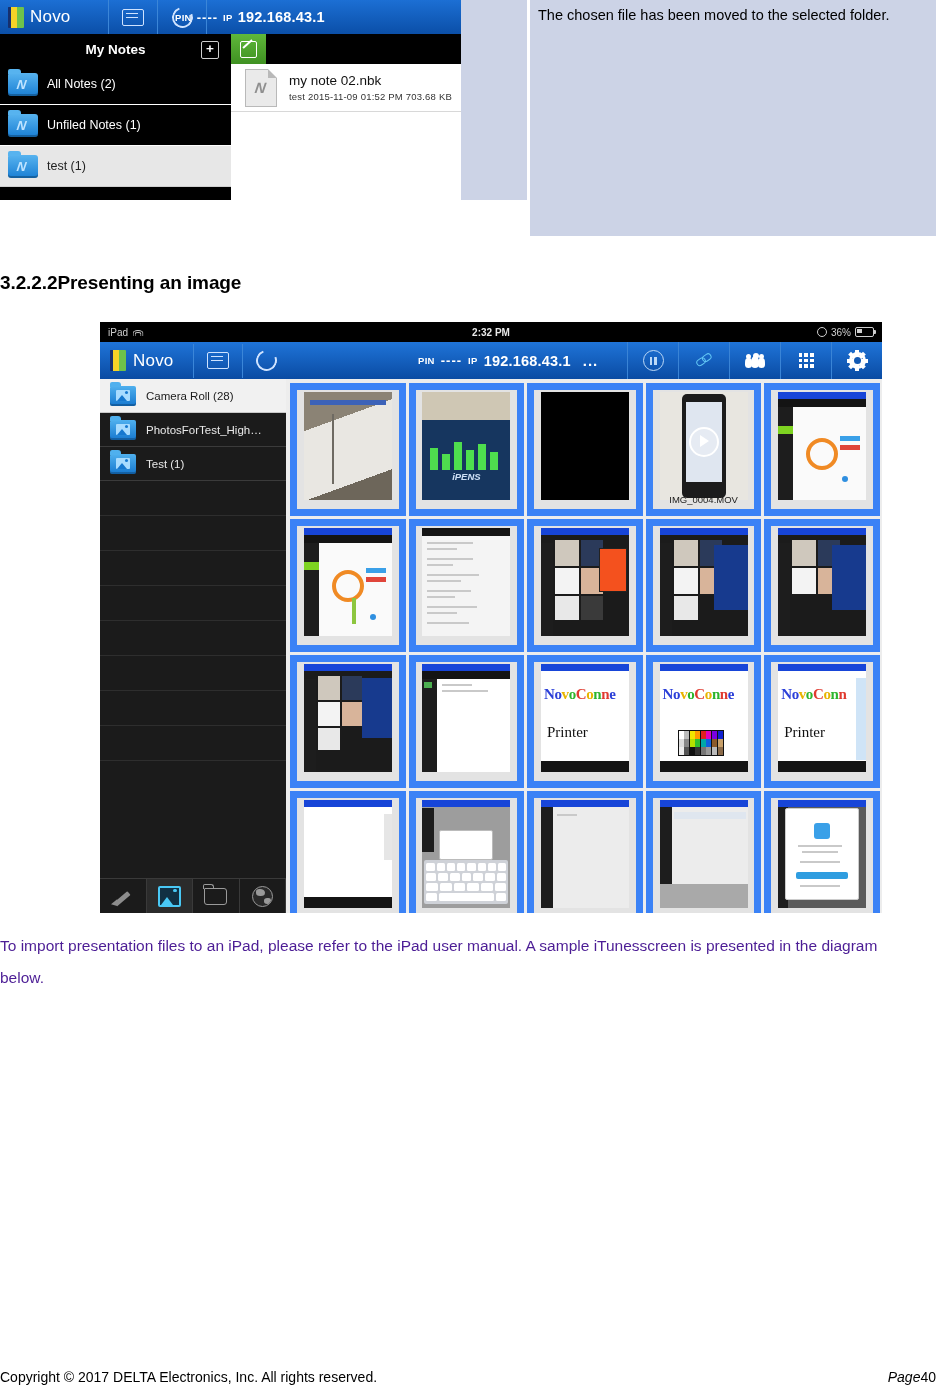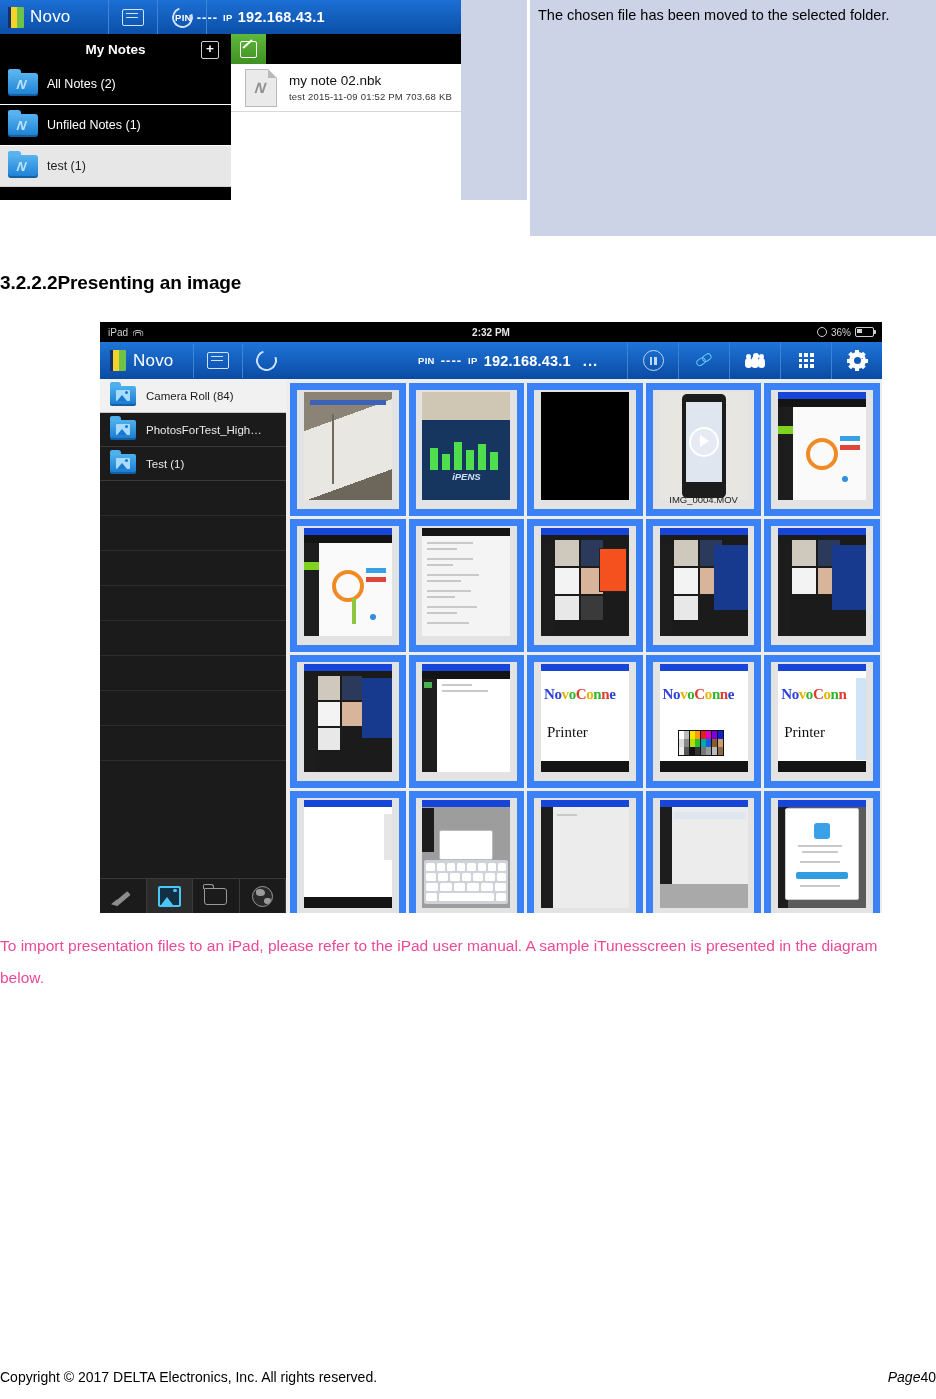--- a/index.html
+++ b/index.html
@@ -164,21 +164,21 @@
   .kb-sp{flex:3;background:#fff;border-radius:1.5px;}
   .dlg{position:absolute;left:50%;top:28%;transform:translateX(-50%);width:52px;height:28px;background:#fff;border:1px solid #bbb;border-radius:2px;}
   .pg-dlg{position:absolute;left:7px;right:7px;top:8px;bottom:8px;background:#fff;border:1px solid #ccc;border-radius:2px;}
   .pg-ic{position:absolute;left:50%;top:14px;transform:translateX(-50%);width:16px;height:16px;background:#3aa0e8;border-radius:3px;}
   .pg-btn{position:absolute;left:10px;right:10px;top:63px;height:7px;background:#2f9de0;border-radius:2px;}
   .ln{position:absolute;background:#c9c9c9;height:2px;}
   .orange{position:absolute;right:2px;top:20px;width:26px;height:42px;background:#f4511e;border:1px solid #222;}
   .navy{position:absolute;right:0;top:17px;width:34px;bottom:26px;background:#173a8e;}
 
   
-  .para{position:absolute;left:0;top:930px;width:920px;font-size:15.5px;line-height:2.05;color:#ec4899;}
+  .para{position:absolute;left:0;top:930px;width:920px;font-size:15.5px;line-height:2.05;color:#4c1d95;}
 
   
   .footer{position:absolute;left:0;bottom:14px;width:936px;display:flex;justify-content:space-between;font-size:14px;color:#000;}
   .footer .pg i{font-style:italic;}
 </style>
 </head>
 <body>
 
 <div class="page">
 
@@ -350,21 +350,21 @@
           </div>
       </div>
     </div>
 
     <div class="g-body">
       <div class="g-side">
         <div class="alb sel">
           <span class="alb-fold">
               <span class="pic"></span>
             </span>
-          <span>Camera Roll (84)</span>
+          <span>Camera Roll (28)</span>
         </div>
         <div class="alb">
           <span class="alb-fold">
               <span class="pic"></span>
             </span>
           <span>PhotosForTest_High…</span>
         </div>
         <div class="alb">
           <span class="alb-fold">
               <span class="pic"></span>

